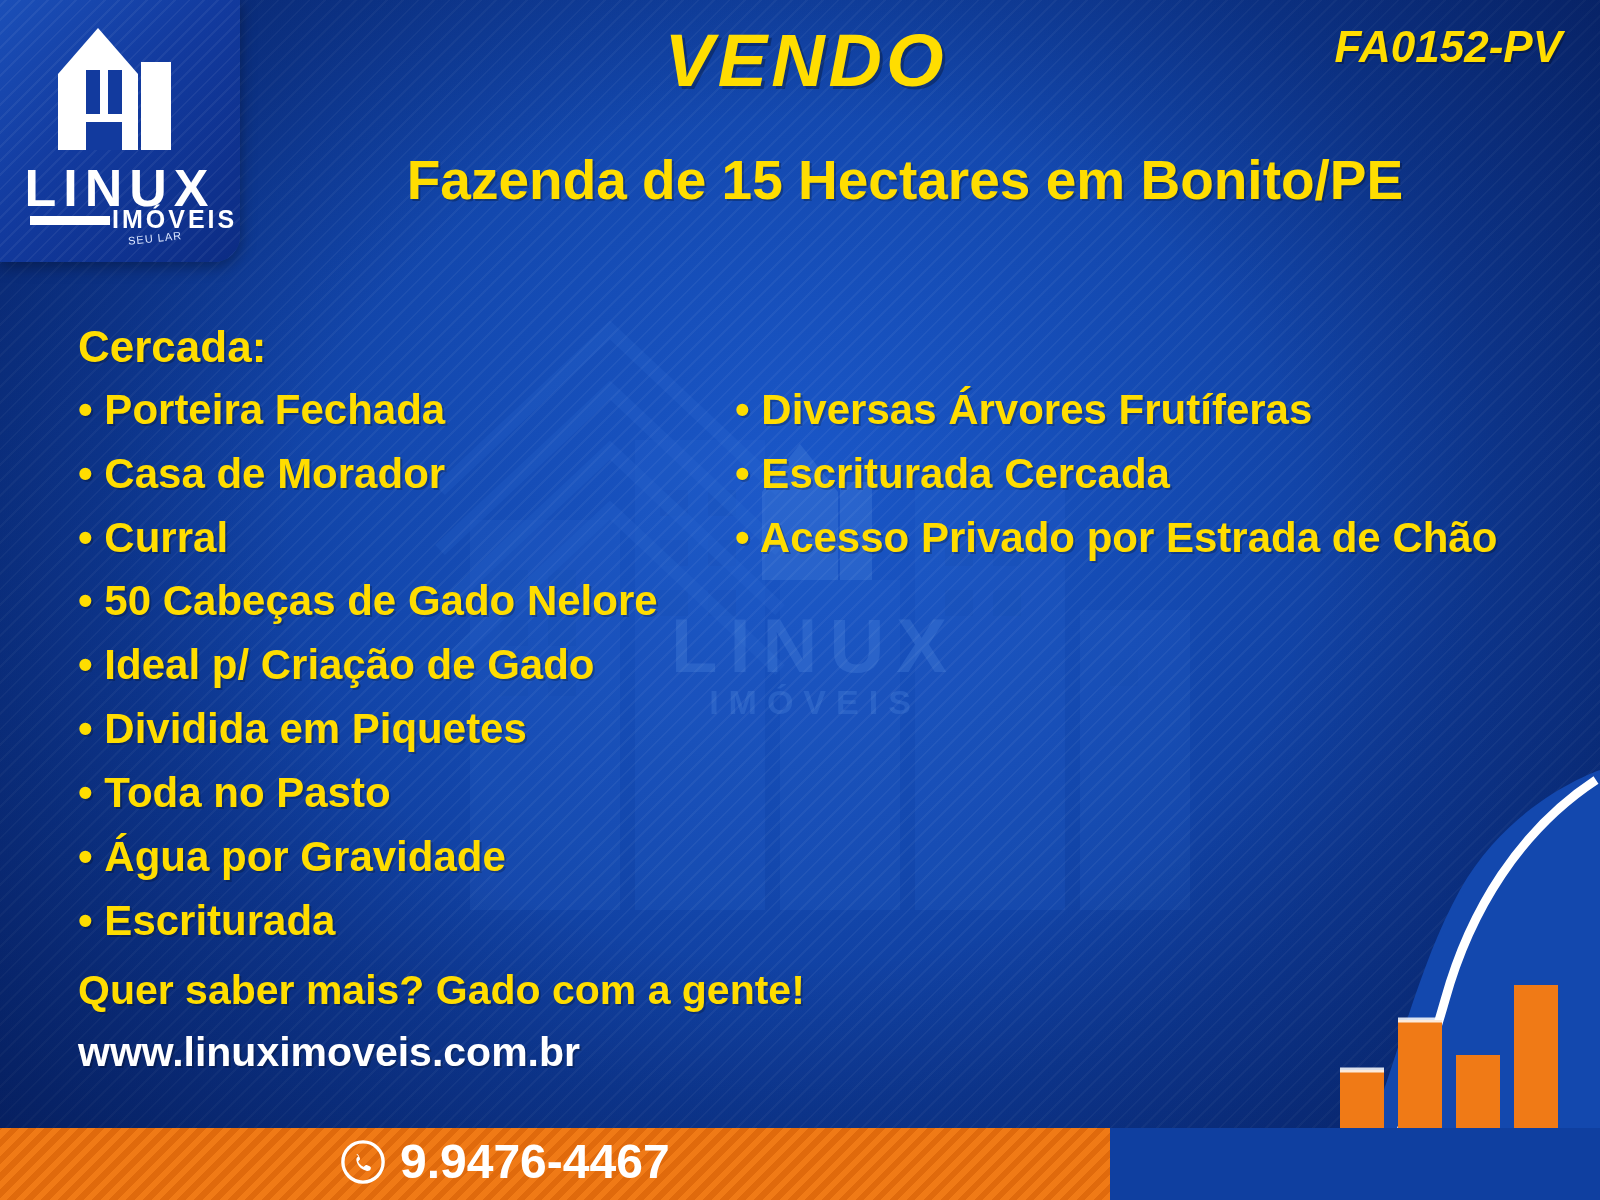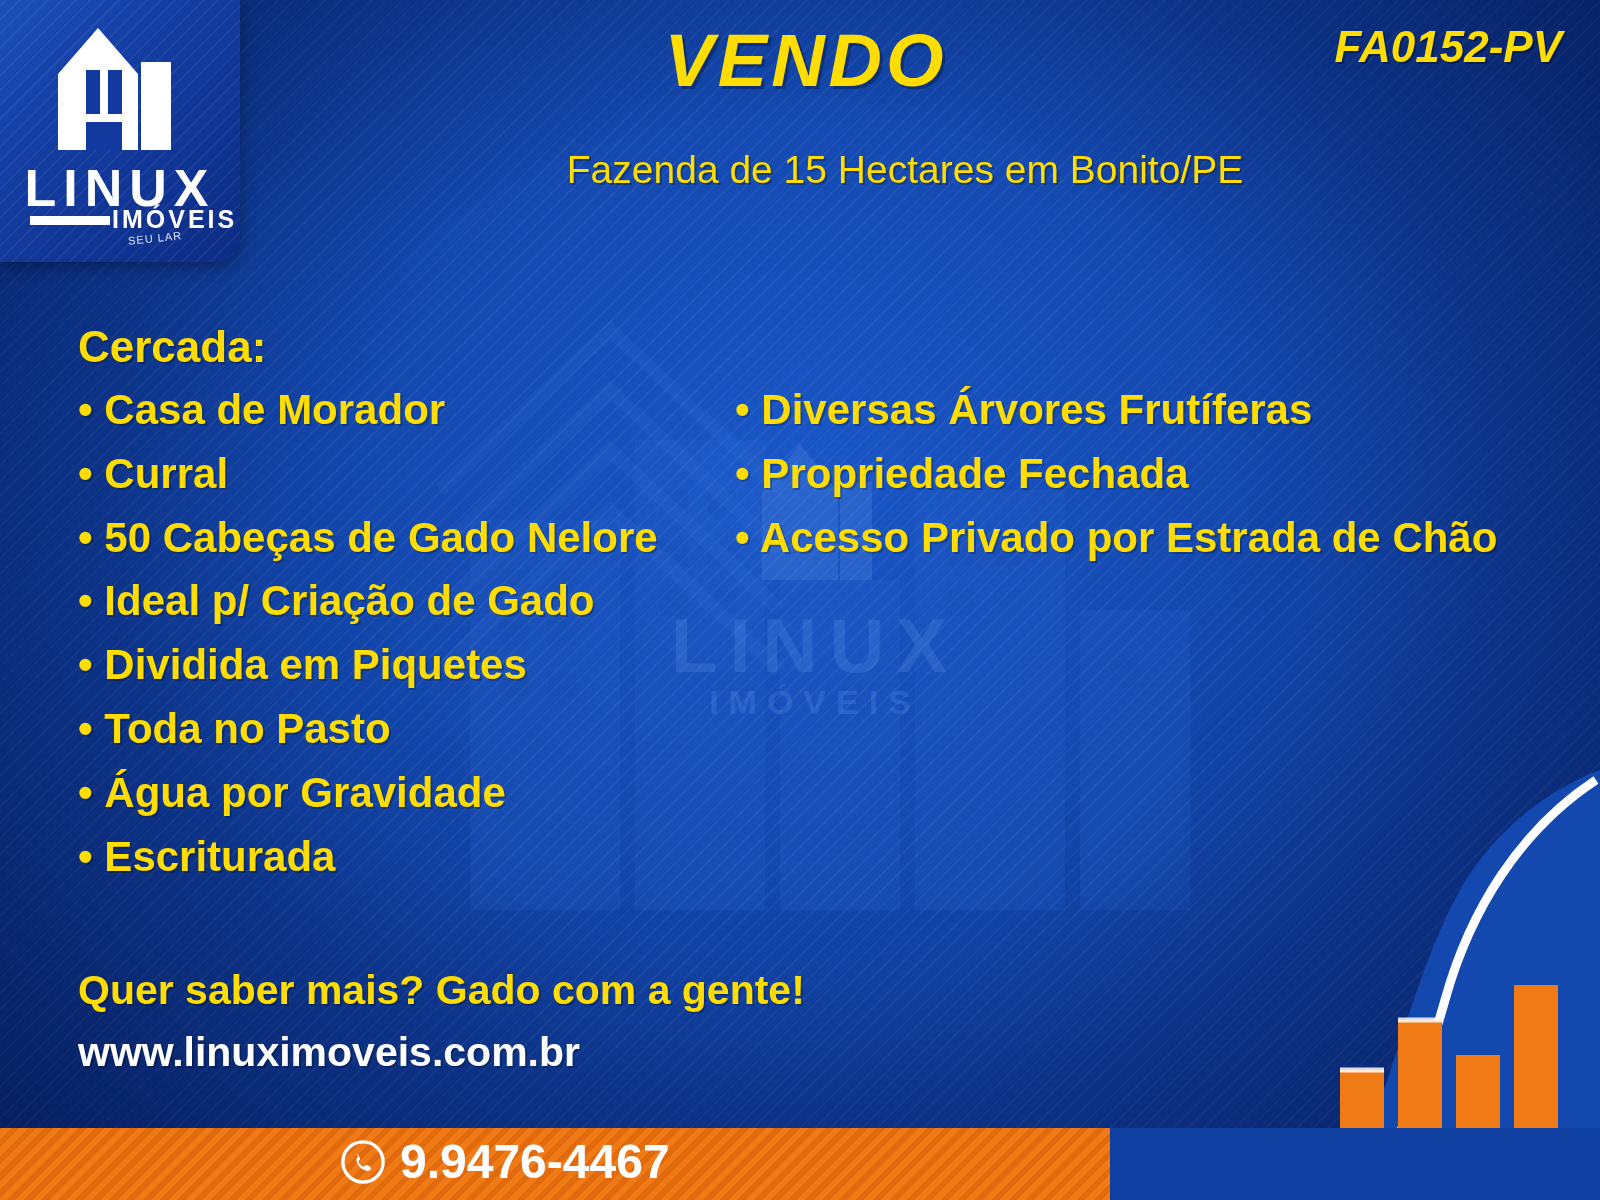--- a/index.html
+++ b/index.html
@@ -168,22 +168,22 @@
     font-style: italic;
     text-shadow: 2px 2px 0 rgba(0,0,0,0.28);
   }
   .headline-sub {
     position: absolute;
     left: 240px;
     right: 30px;
     top: 148px;
     text-align: center;
     color: #ffdd00;
-    font-size: 39px;
-    font-weight: normal;
+    font-size: 55px;
+    font-weight: bold;
     text-shadow: 2px 2px 0 rgba(0,0,0,0.25);
   }
 
   
   .features-title {
     position: absolute;
     left: 78px;
     top: 322px;
     color: #ffdd00;
     font-size: 44px;
@@ -338,33 +338,34 @@
     <div class="lb-slogan">SEU LAR</div>
   </div>
 
   <div class="headline-vendo">VENDO</div>
   <div class="code-ref">FA0152-PV</div>
   <div class="headline-sub">Fazenda de 15 Hectares em Bonito/PE</div>
 
   <div class="features-title">Cercada:</div>
 
   <div class="col col-left">
+    <div class="feat">• Porteira Fechada</div>
     <div class="feat">• Casa de Morador</div>
     <div class="feat">• Curral</div>
     <div class="feat">• 50 Cabeças de Gado Nelore</div>
     <div class="feat">• Ideal p/ Criação de Gado</div>
     <div class="feat">• Dividida em Piquetes</div>
     <div class="feat">• Toda no Pasto</div>
     <div class="feat">• Água por Gravidade</div>
     <div class="feat">• Escriturada</div>
   </div>
 
   <div class="col col-right">
     <div class="feat">• Diversas Árvores Frutíferas</div>
-    <div class="feat">• Propriedade Fechada</div>
+    <div class="feat">• Escriturada Cercada</div>
     <div class="feat">• Acesso Privado por Estrada de Chão</div>
   </div>
 
   <div class="cta">
     <div>Quer saber mais? Gado com a gente!</div>
     <div class="site">www.linuximoveis.com.br</div>
   </div>
 
   <svg class="swoosh" viewBox="0 0 560 430" xmlns="http://www.w3.org/2000/svg">
     <path d="M560 0 C560 0 470 30 420 120 C370 210 350 330 300 430 L560 430 Z" fill="#1348ae"></path>

